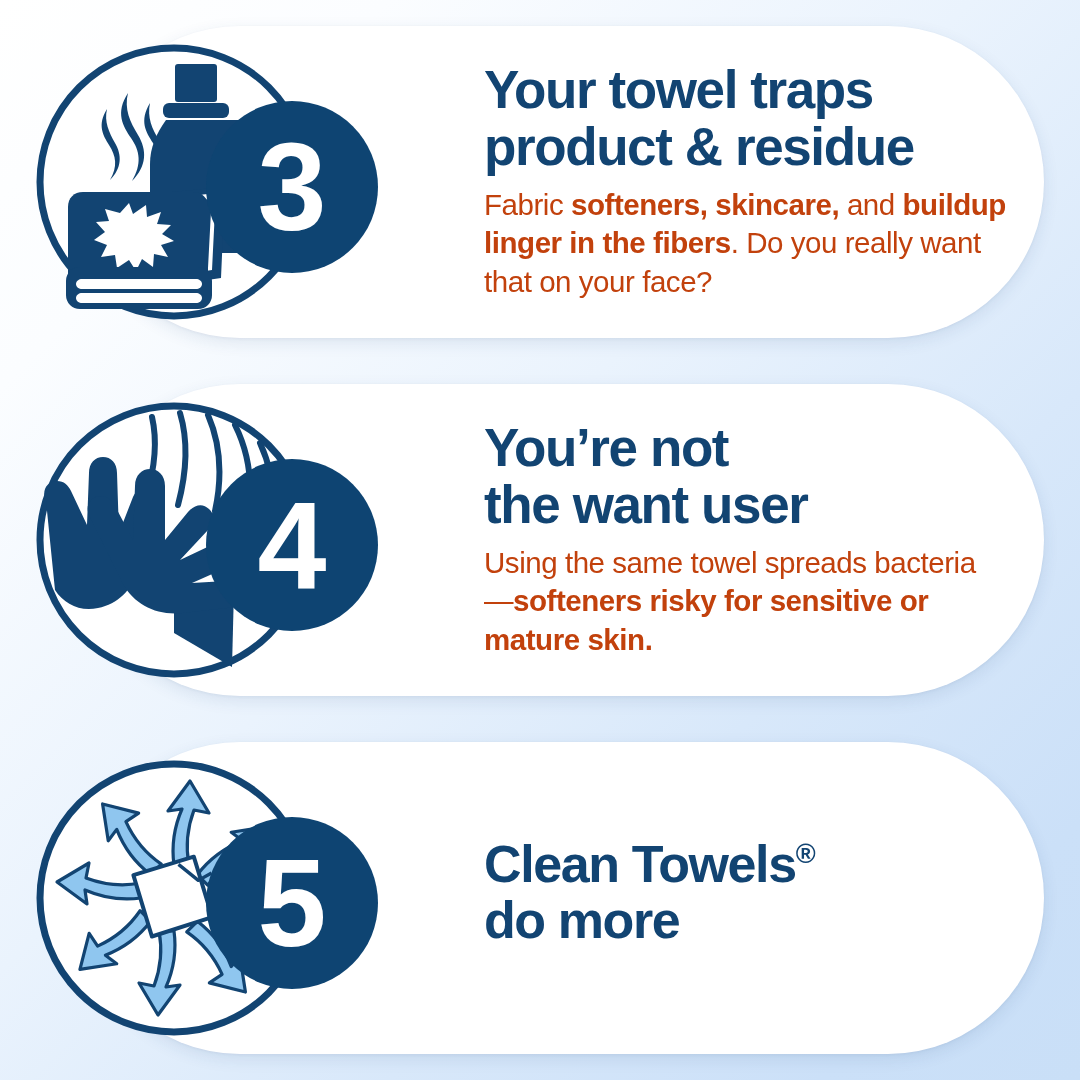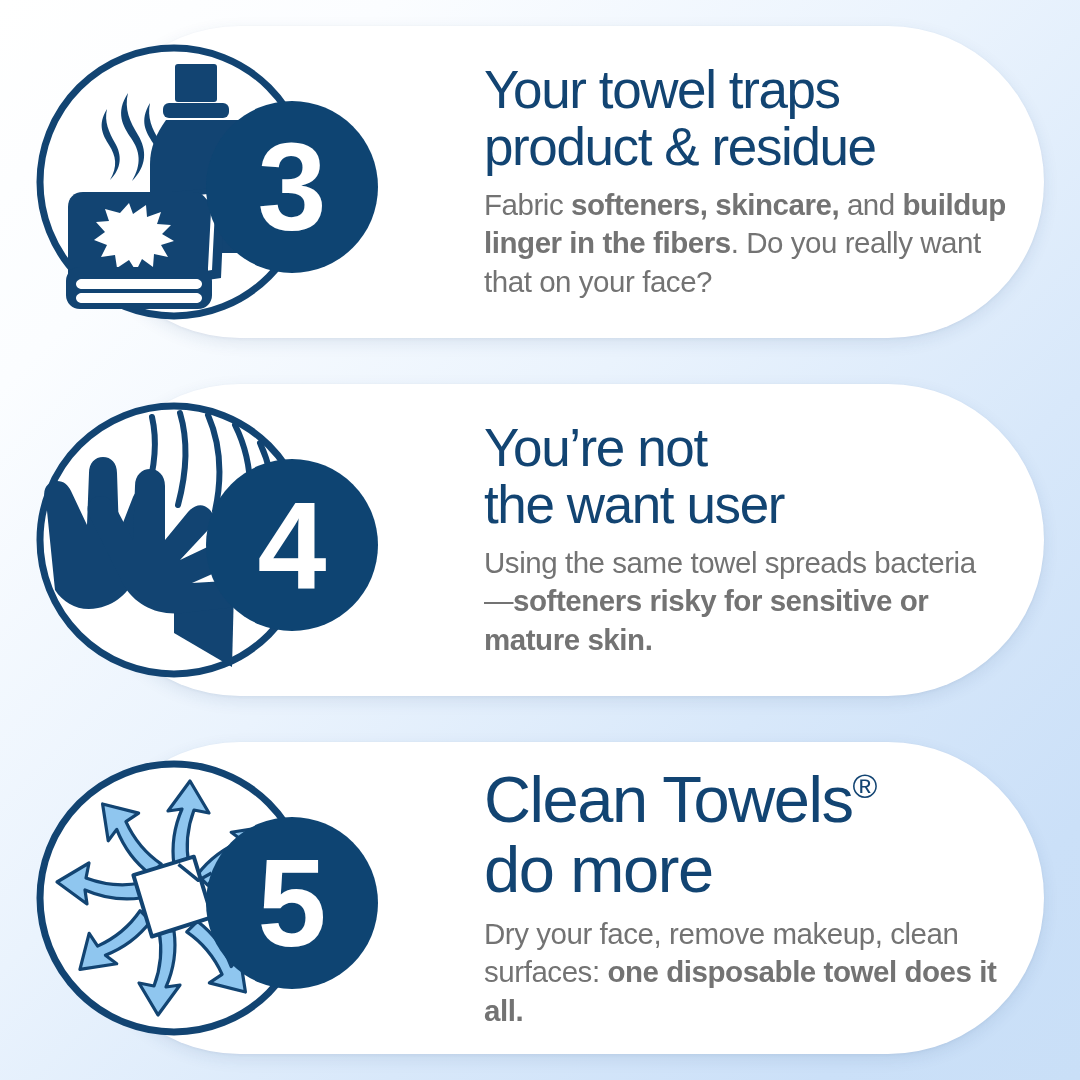--- a/index.html
+++ b/index.html
@@ -63,30 +63,30 @@
   }
 
   
   .copy {
     margin-left: 400px;
     margin-right: 34px;
     width: 630px;
   }
   .headline {
     color: #124472;
-    font-weight: 400;
+    font-weight: 700;
     font-size: 53px;
     line-height: 1.07;
     letter-spacing: -1.4px;
     margin: 0 0 10px 0;
     white-space: pre-line;
   }
-  .card-3 .headline { font-size: 65px; }
+  .card-3 .headline { font-size: 52px; }
   .body {
-    color: #737373;
+    color: #c2410c;
     font-size: 29.5px;
     line-height: 1.31;
     letter-spacing: -0.45px;
     margin: 0;
   }
   .body b { font-weight: 700; }
 
   .sup-r {
     font-size: 0.52em;
     vertical-align: 0.72em;
@@ -217,17 +217,16 @@
         </g>
 
         <circle cx="268" cy="150" r="86" fill="#0E4472"></circle>
         <text x="268" y="150" text-anchor="middle" dominant-baseline="central" font-family="Liberation Sans, sans-serif" font-size="124" font-weight="700" fill="#ffffff">5</text>
       </svg>
     </div>
 
     <div class="copy">
       <h2 class="headline">Clean Towels<span class="sup-r">®</span>
 do more</h2>
-      <p class="body">Dry your face, remove makeup, clean surfaces: <b>one disposable towel does it all.</b></p>
     </div>
   </div>
 
 </div>
 
 </body></html>

